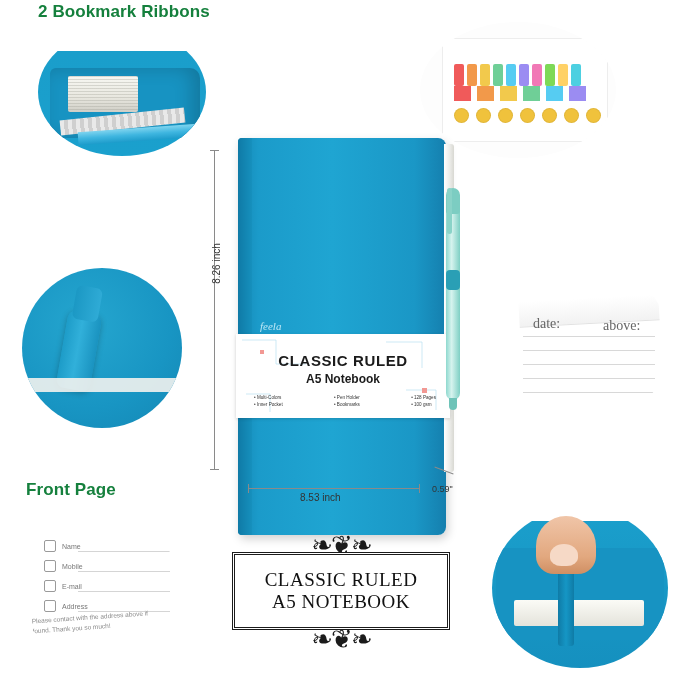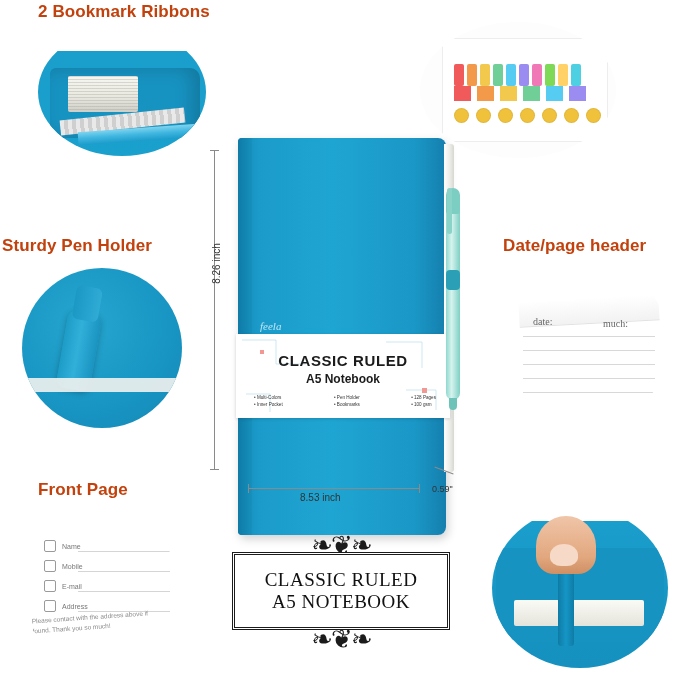--- a/index.html
+++ b/index.html
@@ -12,21 +12,21 @@
   }
   #stage {
     position: relative;
     width: 679px; height: 674px;
     background: #ffffff;
   }
   .feature-label {
     position: absolute;
     font-size: 17px;
     font-weight: bold;
-    color: #c2410c;
+    color: #15803d;
     letter-spacing: 0.1px;
     white-space: nowrap;
   }
   .circle {
     position: absolute;
     border-radius: 50%;
     overflow: hidden;
     background: #ffffff;
   }
 
@@ -81,21 +81,21 @@
   .ph-strap:after{content:""; position:absolute; left:4px; top:-26px; width:26px; height:34px; border-radius:6px;
     background:linear-gradient(90deg,#1b98c4,#2fabd6);}
   .ph-edge { position:absolute; left:0; top:110px; width:100%; height:14px; background:#f2f2ee; opacity:.9;}
 
   
   #c-date { left: 505px; top: 262px; width: 164px; height: 164px; background:#ffffff; }
   .dp-page { position:absolute; left:8px; top:22px; width:150px; height:122px; background:#fff; }
   .dp-line { position:absolute; left:10px; width:132px; height:1px; background:#d8d8d8; }
   .dp-top { position:absolute; left:6px; top:14px; width:140px; height:26px;
     background:linear-gradient(180deg,#ffffff,#f2f2f2); border-bottom:1px solid #e2e2e2; transform:rotate(-3deg); }
-  .dp-txt { position:absolute; font-size:10px; color:#666; font-family:"Liberation Serif", serif; }
+  .dp-txt { position:absolute; font-size:14px; color:#666; font-family:"Liberation Serif", serif; }
 
   
   #c-front { left: 20px; top: 508px; width: 158px; height: 158px; background:#ffffff; }
   .fp-card { position:absolute; left:6px; top:10px; width:146px; height:138px; background:#ffffff; }
   .fp-row { position:absolute; left:18px; display:flex; align-items:center; gap:6px; }
   .fp-row .ic { width:12px; height:12px; border:1px solid #9a9a9a; border-radius:2px; display:inline-block; }
   .fp-row .lbl { font-size:7px; color:#777; }
   .fp-row .rule { position:absolute; left:34px; width:92px; border-bottom:1px solid #d5d5d5; }
   .fp-note { position:absolute; left:12px; top:104px; width:128px; font-size:6.5px; color:#8a8a8a; line-height:1.5;
     transform: rotate(-4deg); }
@@ -179,23 +179,21 @@
   .flourish { position:absolute; color:#1b1b1b; font-size:26px; line-height:1; }
   .fl-top { left:0; top:6px; width:270px; text-align:center; letter-spacing:-2px;}
   .fl-bot { left:0; top:100px; width:270px; text-align:center; letter-spacing:-2px;}
 </style>
 </head>
 <body>
 
 <div id="stage">
 
   <div class="feature-label" style="left:38px; top:2px;">2 Bookmark Ribbons</div>
-  <div class="feature-label" style="left:2px; top:236px;">Sturdy Pen Holder</div>
-  <div class="feature-label" style="left:503px; top:236px;">Date/page header</div>
-  <div class="feature-label" style="left:38px; top:480px;">Front Page</div>
+  <div class="feature-label" style="left:26px; top:480px;">Front Page</div>
 
   <div class="circle" id="c-ribbons">
     <div class="rib-book"></div>
     <div class="rib-pages"></div>
     <div class="ribbon-a"></div>
     <div class="ribbon-b"></div>
   </div>
 
   <div class="circle" id="c-pocket">
     <div class="pk-paper"></div>
@@ -237,21 +235,21 @@
 
   <div class="circle" id="c-date">
     <div class="dp-page">
       <div class="dp-top"></div>
       <div class="dp-line" style="top:52px;"></div>
       <div class="dp-line" style="top:66px;"></div>
       <div class="dp-line" style="top:80px;"></div>
       <div class="dp-line" style="top:94px;"></div>
       <div class="dp-line" style="top:108px;"></div>
       <div class="dp-txt" style="left:20px; top:32px;">date:</div>
-      <div class="dp-txt" style="left:90px; top:34px;">much:</div>
+      <div class="dp-txt" style="left:90px; top:34px;">above:</div>
     </div>
   </div>
 
   <div class="circle" id="c-front">
     <div class="fp-card" id="fp-card">
         <div class="fp-row" style="top: 22px;">
           <span class="ic"></span>
           <span class="lbl">Name</span>
           <span class="rule" style="top: 11px;"></span>
         </div>

